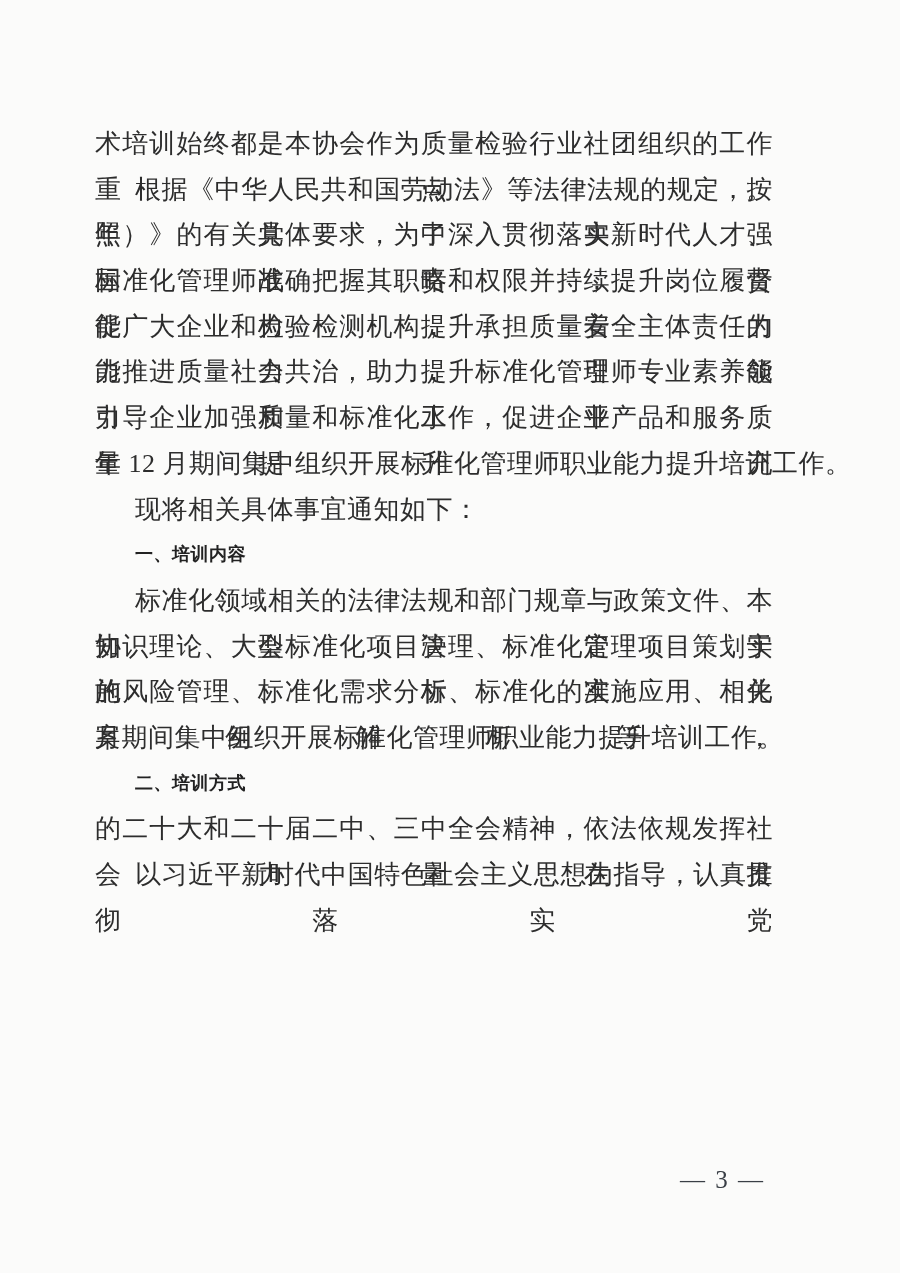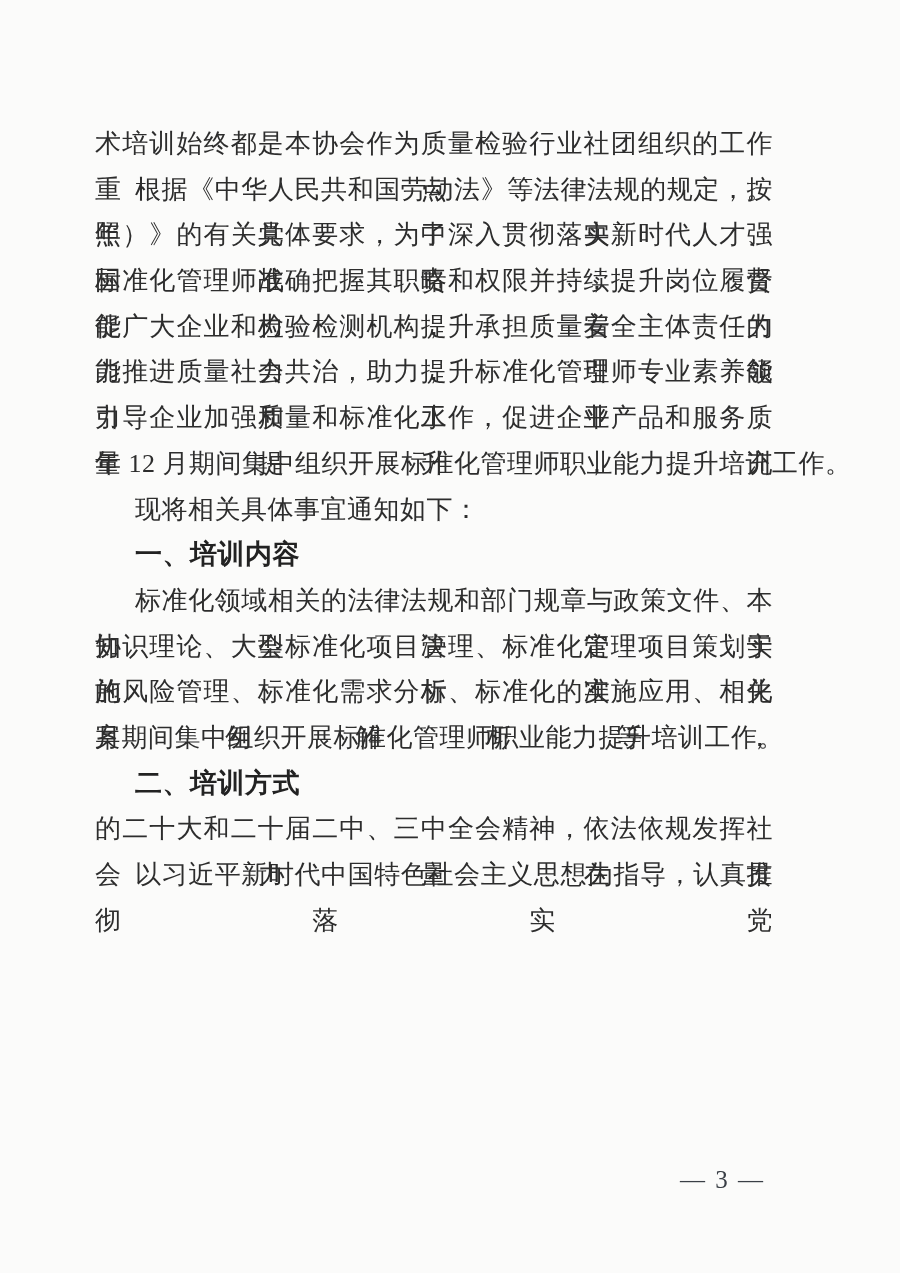--- a/index.html
+++ b/index.html
@@ -38,21 +38,21 @@
     text-align-last: justify;
     text-justify: inter-character;
   }
   .indent {
     text-indent: 40px;
     font-family: Liberation Serif, serif;
   }
   .heading {
     font-family: "Liberation Sans", "DejaVu Sans", sans-serif;
     font-weight: bold;
-    font-size: 27px;
+    font-size: 18px;
     color: #222;
   }
   .page-number {
     position: absolute;
     top: 1166px;
     right: 135px;
     font-size: 25px;
     color: #3a3f46;
     font-family: "Liberation Serif", "DejaVu Serif", serif;
     letter-spacing: 2px;

